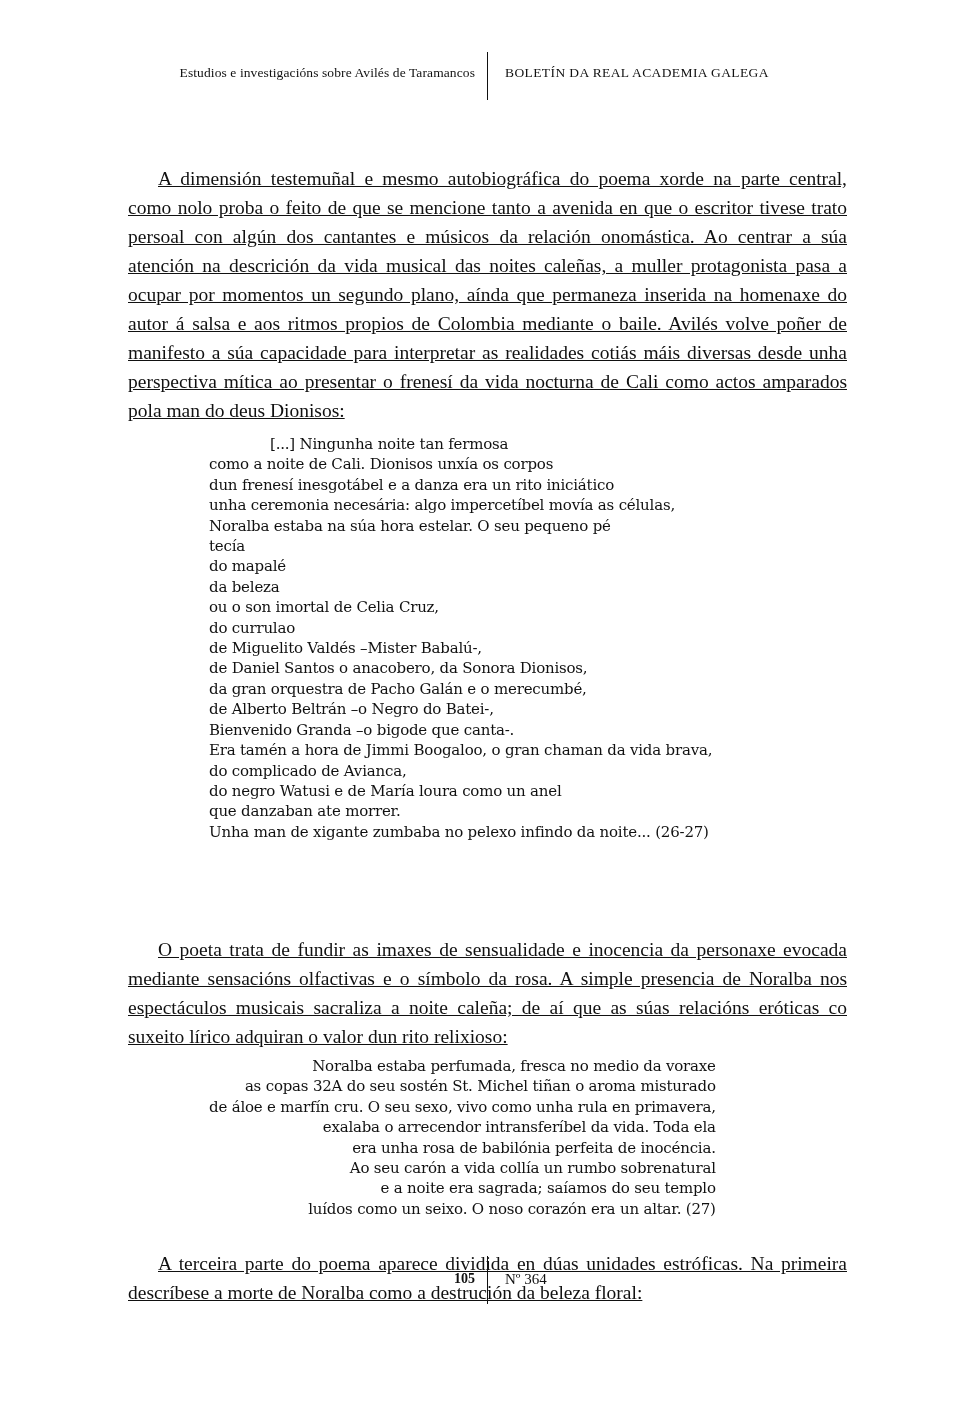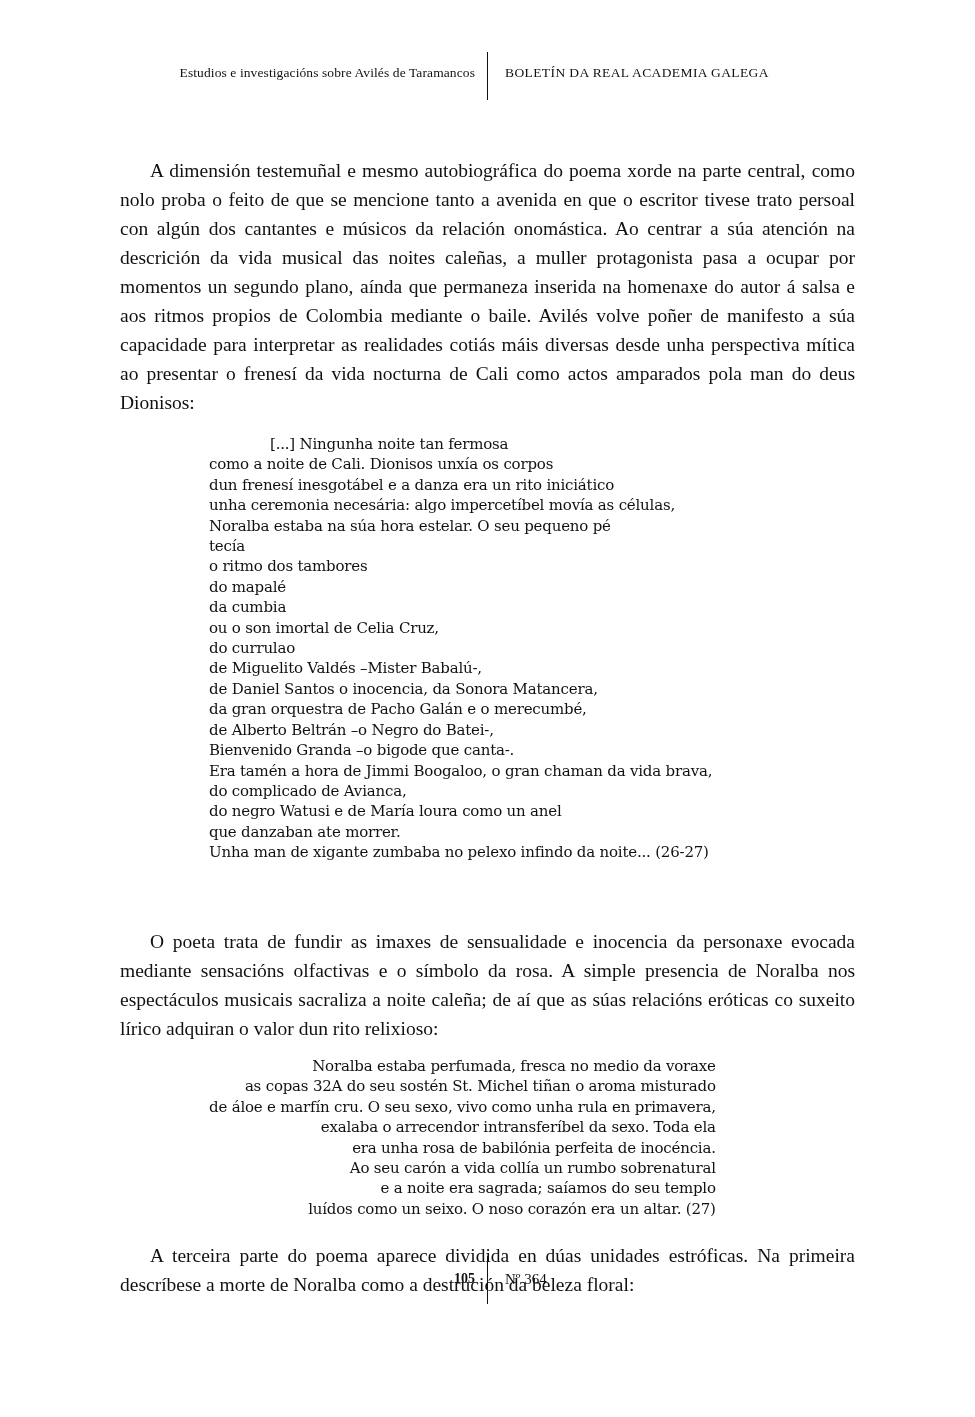--- a/index.html
+++ b/index.html
@@ -19,21 +19,21 @@
     }
     .header .right {
       position: absolute; left: 505px; top: 13px; font-size: 13.5px;
       white-space: nowrap; letter-spacing: 0.4px;
     }
     .body-text {
       position: absolute; left: 120px; width: 735px;
       font-size: 19.5px; line-height: 29px; text-align: justify;
       font-family: "Liberation Serif", "DejaVu Serif", serif;
     }
-    .body-text p { margin: 0; text-indent: 30px; }
+    .body-text p { margin: 8px; text-indent: 30px; text-decoration: underline; }
     #para1 { top: 156px; }
     #para2 { top: 927px; }
     #para3 { top: 1241px; }
     .quote {
       position: absolute; left: 209px; font-size: 16px; line-height: 20.4px;
       font-family: "DejaVu Serif", serif; font-size: 15px; letter-spacing: -0.2px;
     }
     .quote .line { display: block; white-space: nowrap; }
     .quote .line.indent { padding-left: 61px; }
     #quote1 { top: 434px; }
@@ -64,46 +64,45 @@
   <p>A dimensión testemuñal e mesmo autobiográfica do poema xorde na parte central, como nolo proba o feito de que se mencione tanto a avenida en que o escritor tivese trato persoal con algún dos cantantes e músicos da relación onomástica. Ao centrar a súa atención na descrición da vida musical das noites caleñas, a muller protagonista pasa a ocupar por momentos un segundo plano, aínda que permaneza inserida na homenaxe do autor á salsa e aos ritmos propios de Colombia mediante o baile. Avilés volve poñer de manifesto a súa capacidade para interpretar as realidades cotiás máis diversas desde unha perspectiva mítica ao presentar o frenesí da vida nocturna de Cali como actos amparados pola man do deus Dionisos:</p>
 </div>
 
 <div class="quote" id="quote1">
     <span class="line indent">[...] Ningunha noite tan fermosa</span>
     <span class="line">como a noite de Cali. Dionisos unxía os corpos</span>
     <span class="line">dun frenesí inesgotábel e a danza era un rito iniciático</span>
     <span class="line">unha ceremonia necesária: algo impercetíbel movía as células,</span>
     <span class="line">Noralba estaba na súa hora estelar. O seu pequeno pé</span>
     <span class="line">tecía</span>
-    <span class="line">o ritmo dos tambores</span>
     <span class="line">do mapalé</span>
-    <span class="line">da cumbia</span>
+    <span class="line">da beleza</span>
     <span class="line">ou o son imortal de Celia Cruz,</span>
     <span class="line">do currulao</span>
     <span class="line">de Miguelito Valdés –Mister Babalú-,</span>
-    <span class="line">de Daniel Santos o inocencia, da Sonora Matancera,</span>
+    <span class="line">de Daniel Santos o anacobero, da Sonora Dionisos,</span>
     <span class="line">da gran orquestra de Pacho Galán e o merecumbé,</span>
     <span class="line">de Alberto Beltrán –o Negro do Batei-,</span>
     <span class="line">Bienvenido Granda –o bigode que canta-.</span>
     <span class="line">Era tamén a hora de Jimmi Boogaloo, o gran chaman da vida brava,</span>
     <span class="line">do complicado de Avianca,</span>
     <span class="line">do negro Watusi e de María loura como un anel</span>
     <span class="line">que danzaban ate morrer.</span>
     <span class="line">Unha man de xigante zumbaba no pelexo infindo da noite... (26-27)</span>
   </div>
 
 <div class="body-text" id="para2">
   <p>O poeta trata de fundir as imaxes de sensualidade e inocencia da personaxe evocada mediante sensacións olfactivas e o símbolo da rosa. A simple presencia de Noralba nos espectáculos musicais sacraliza a noite caleña; de aí que as súas relacións eróticas co suxeito lírico adquiran o valor dun rito relixioso:</p>
 </div>
 
 <div class="quote" id="quote2">
     <span class="line">Noralba estaba perfumada, fresca no medio da voraxe</span>
     <span class="line">as copas 32A do seu sostén St. Michel tiñan o aroma misturado</span>
     <span class="line">de áloe e marfín cru. O seu sexo, vivo como unha rula en primavera,</span>
-    <span class="line">exalaba o arrecendor intransferíbel da sexo. Toda ela</span>
+    <span class="line">exalaba o arrecendor intransferíbel da vida. Toda ela</span>
     <span class="line">era unha rosa de babilónia perfeita de inocéncia.</span>
     <span class="line">Ao seu carón a vida collía un rumbo sobrenatural</span>
     <span class="line">e a noite era sagrada; saíamos do seu templo</span>
     <span class="line">luídos como un seixo. O noso corazón era un altar. (27)</span>
   </div>
 
 <div class="body-text" id="para3">
   <p>A terceira parte do poema aparece dividida en dúas unidades estróficas. Na primeira descríbese a morte de Noralba como a destrución da beleza floral:</p>
 </div>
 

